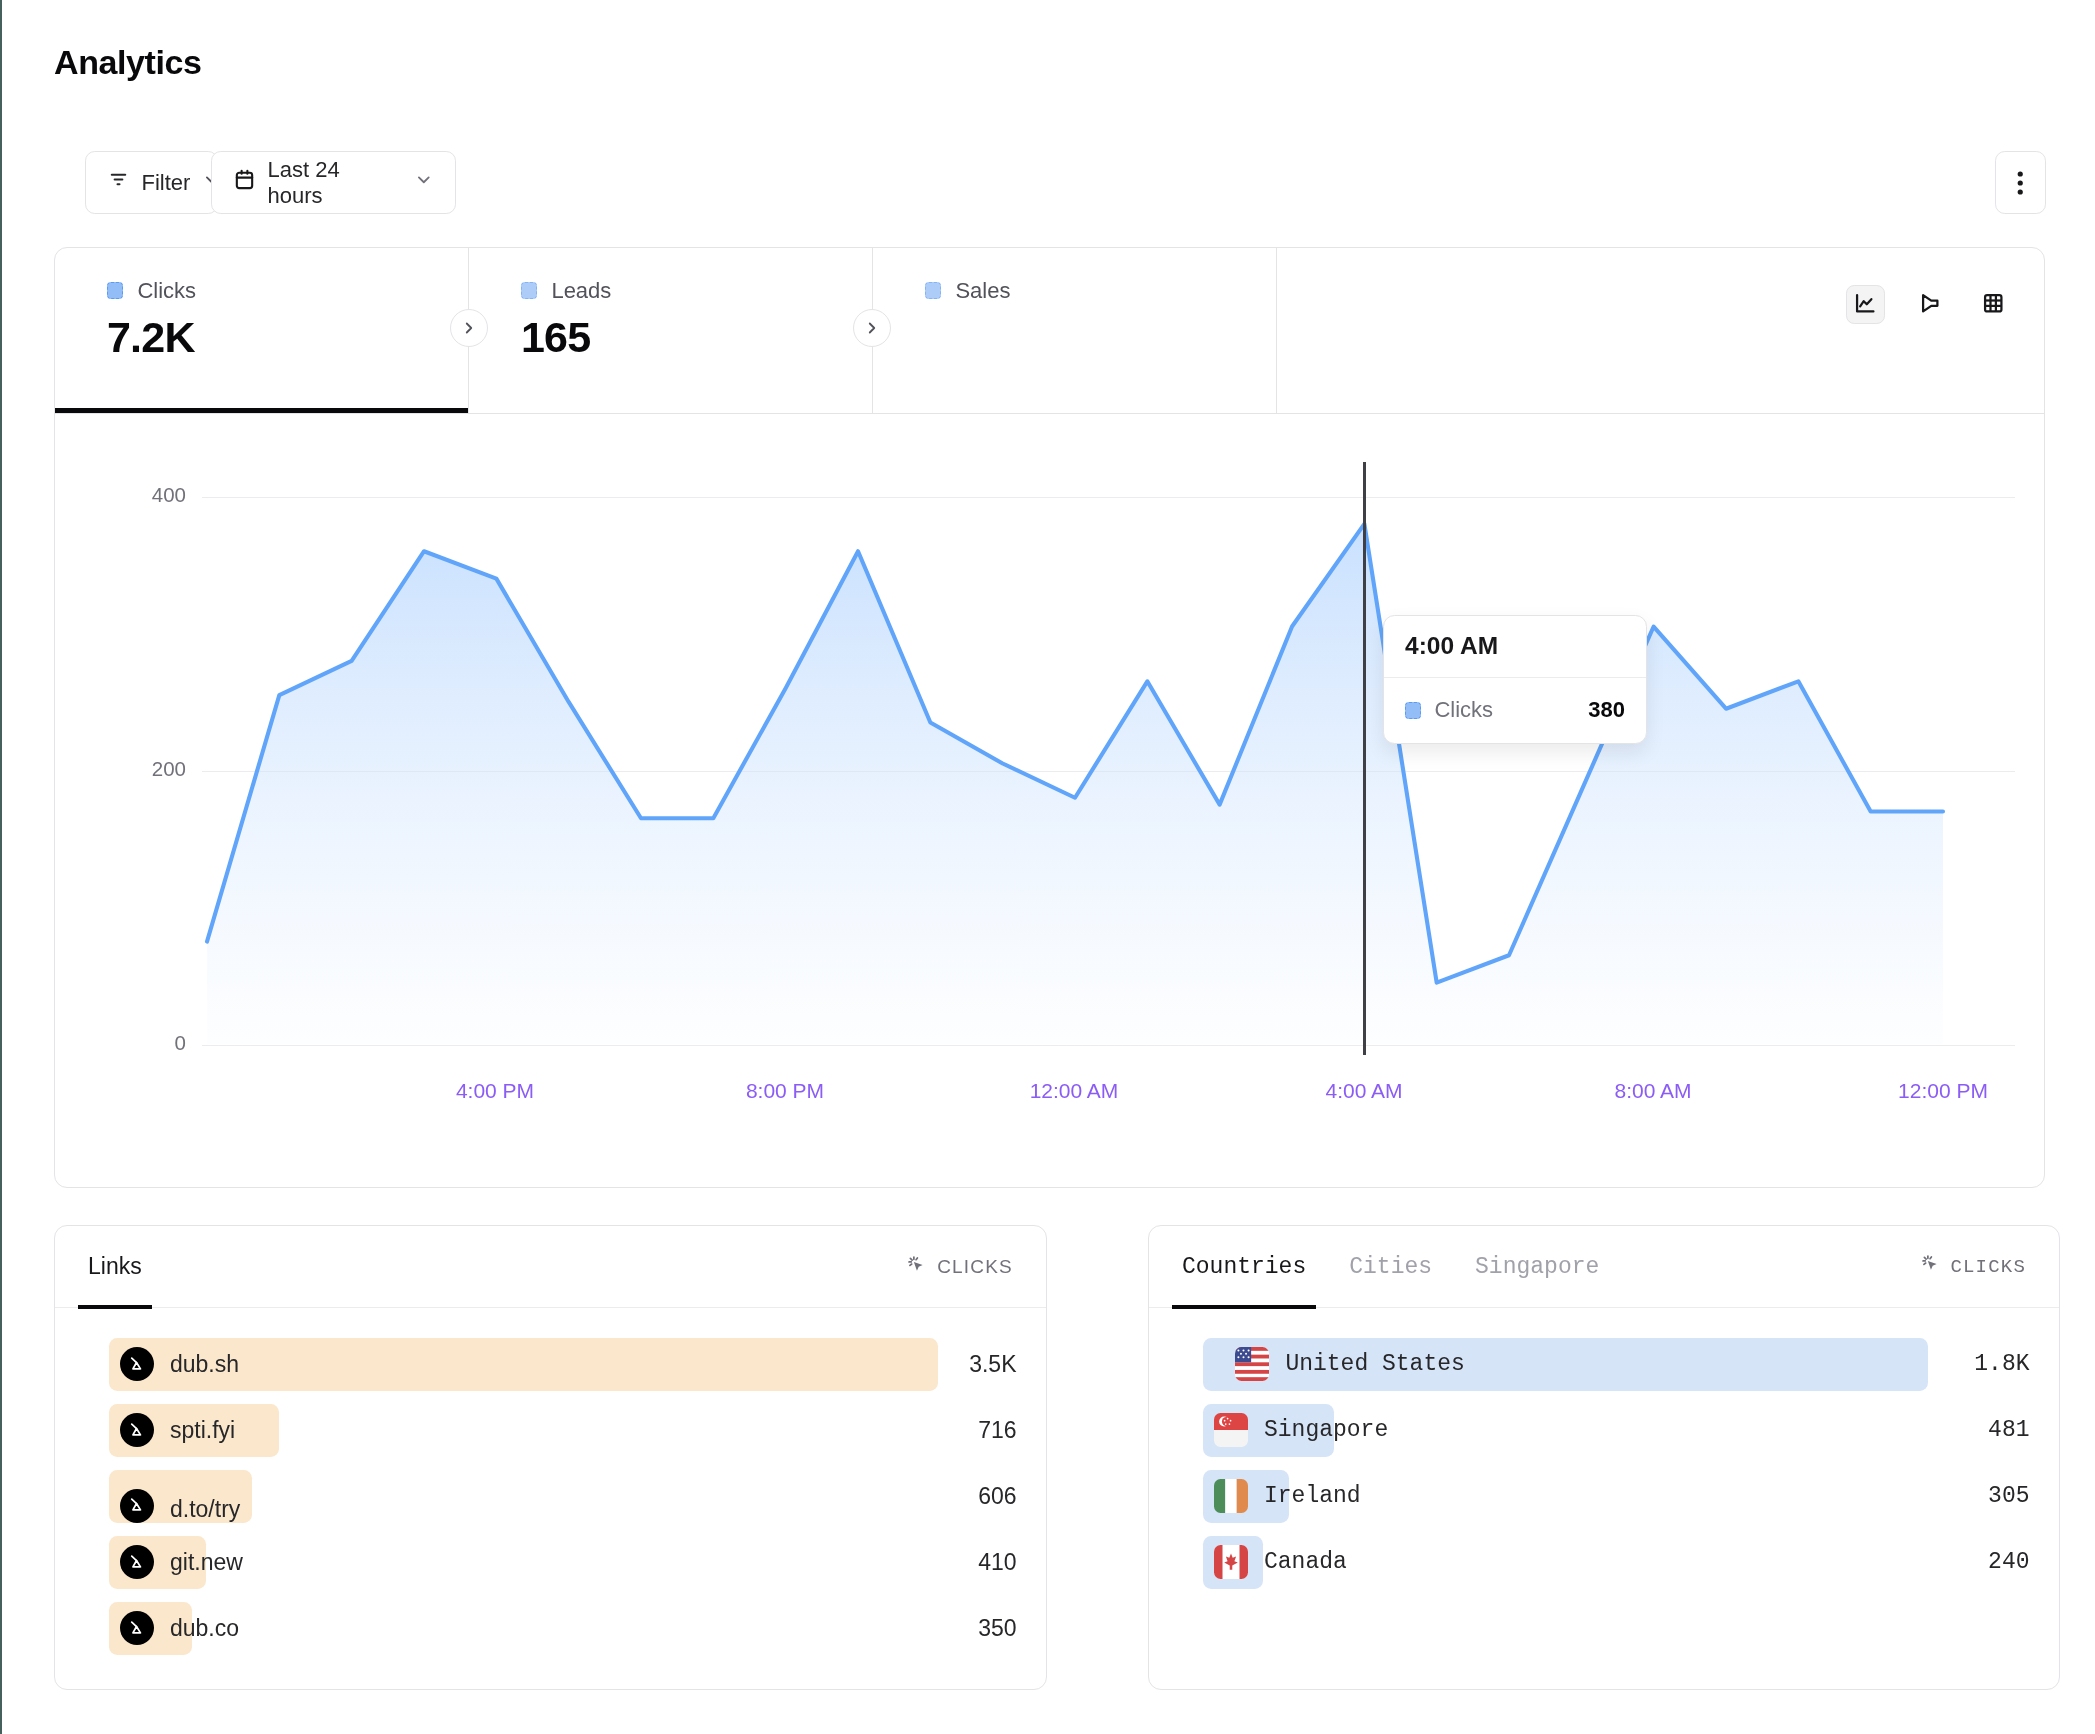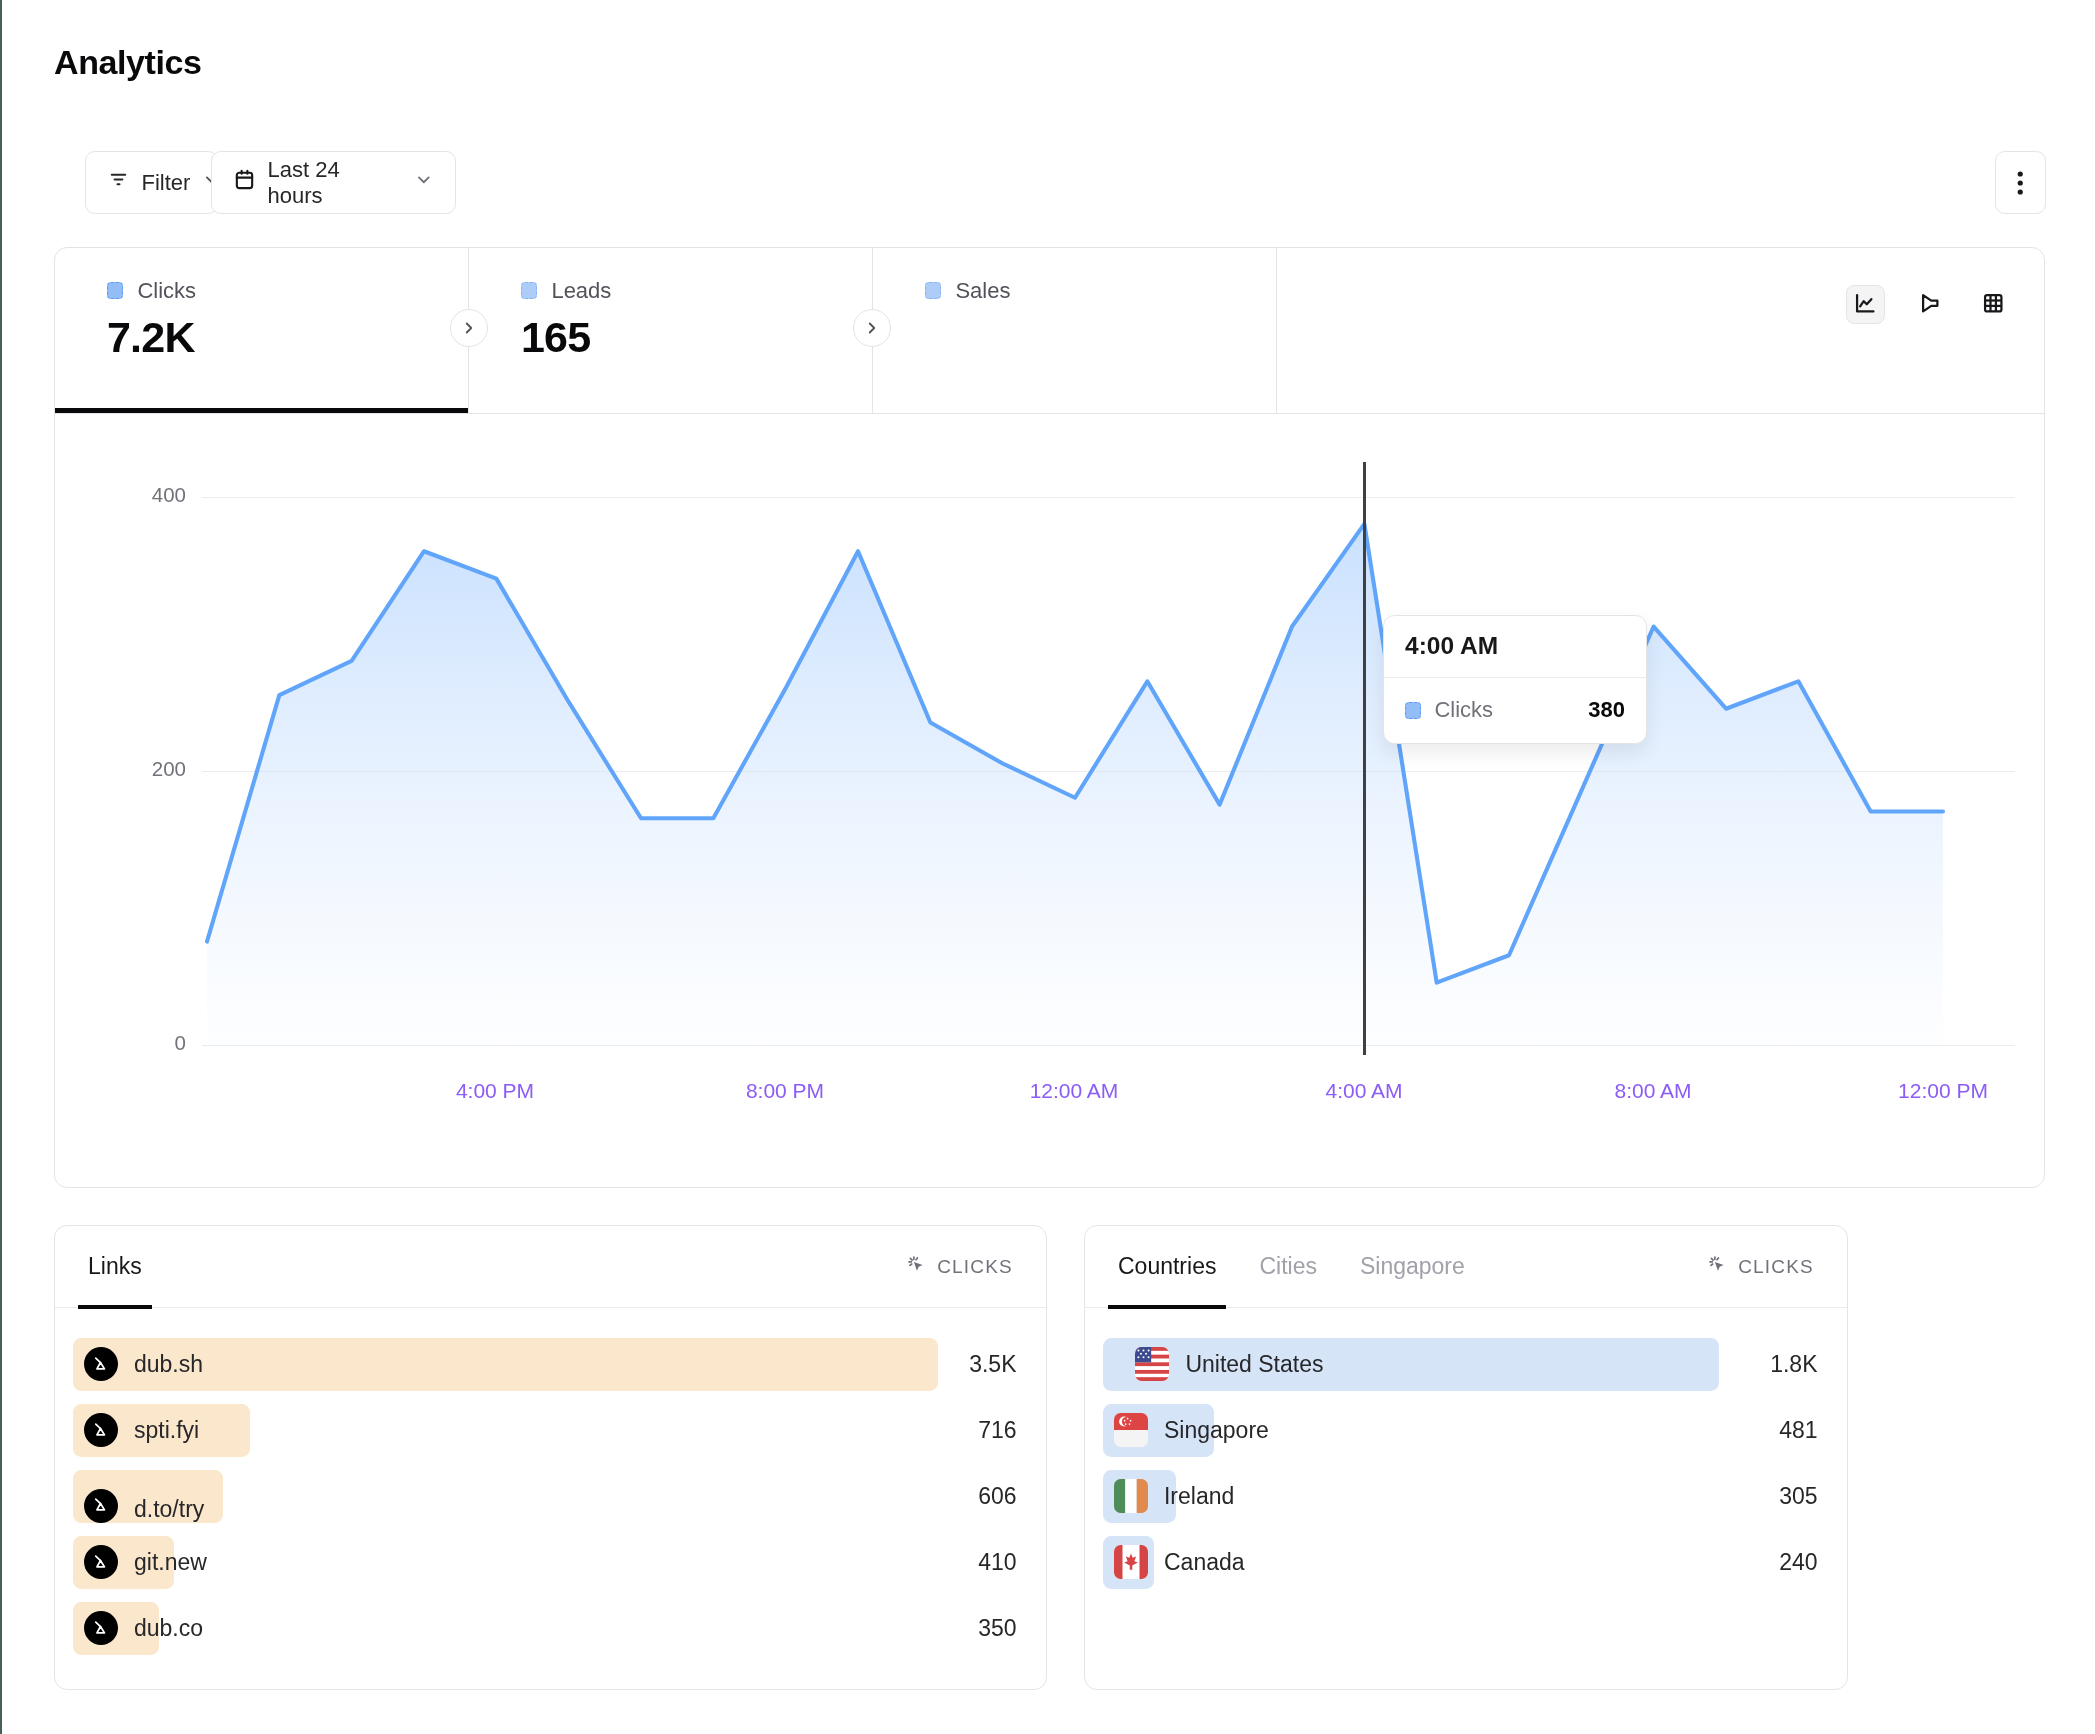--- a/index.html
+++ b/index.html
@@ -66,31 +66,31 @@
   .tooltip-header { padding:16.4px 21px; font-size:24.5px; font-weight:600; color:#18181b;
                     border-bottom:1.2px solid #ececee; }
   .tooltip-row { display:flex; align-items:center; gap:13px; padding:19.6px 21px; }
   .tooltip-label { font-size:22px; color:#71717a; flex:1; }
   .tooltip-value { font-size:22px; font-weight:700; color:#09090b; }
 
   
   .panel { position:absolute; top:1225px; height:465px; border:1.2px solid #e4e4e7;
            border-radius:13px; background:#fff; }
   .panel-links { left:52px; width:993px; }
-  .panel-geo   { left:1082px; width:764px; }
+  .panel-geo   { left:1146px; width:912px;font-family:Liberation Mono, monospace; }
   .panel-header { position:relative; height:82px; border-bottom:1.2px solid #ececee;
                   display:flex; align-items:center; padding:0 33px; gap:43px; }
   .ptab { font-size:23px; color:#18181b; position:relative; height:100%; display:flex; align-items:center; cursor:pointer; }
   .ptab.inactive { color:#a1a1aa; }
   .ptab.active::after { content:""; position:absolute; left:-9.8px; right:-9.8px; bottom:-1.6px; height:4.1px; background:#09090b; }
   .metric { margin-left:auto; display:flex; align-items:center; gap:9.8px; color:#71717a;
             font-size:19px; letter-spacing:1.2px; font-weight:500; cursor:pointer; }
   .rows { padding:29.5px 29.5px 0 18px; }
   .row { position:relative; height:53px; margin-bottom:13px; display:flex; align-items:center; cursor:pointer; }
-  .bar-zone { flex:1; position:relative; height:53px; }
+  .bar-zone { flex:1; position:relative; height:53px;margin-left:36px; }
   .bar { position:absolute; left:0; top:0; height:53px; border-radius:8.2px; display:flex;
          align-items:center; gap:16.4px; padding-left:10.6px; white-space:nowrap; }
   .bar-links { background:#fbe7cc; }
   .bar-geo { background:#d6e4f8; }
   .row-label { font-size:23px; color:#27272a; }
   .row-value { width:79px; text-align:right; font-size:23px; color:#27272a; flex:none; }
   .avatar { width:34px; height:34px; border-radius:50%; background:#000; display:flex;
             align-items:center; justify-content:center; flex:none; }
   .flag { width:34px; height:34px; border-radius:6.5px; overflow:hidden; flex:none; display:block; }
 </style>

